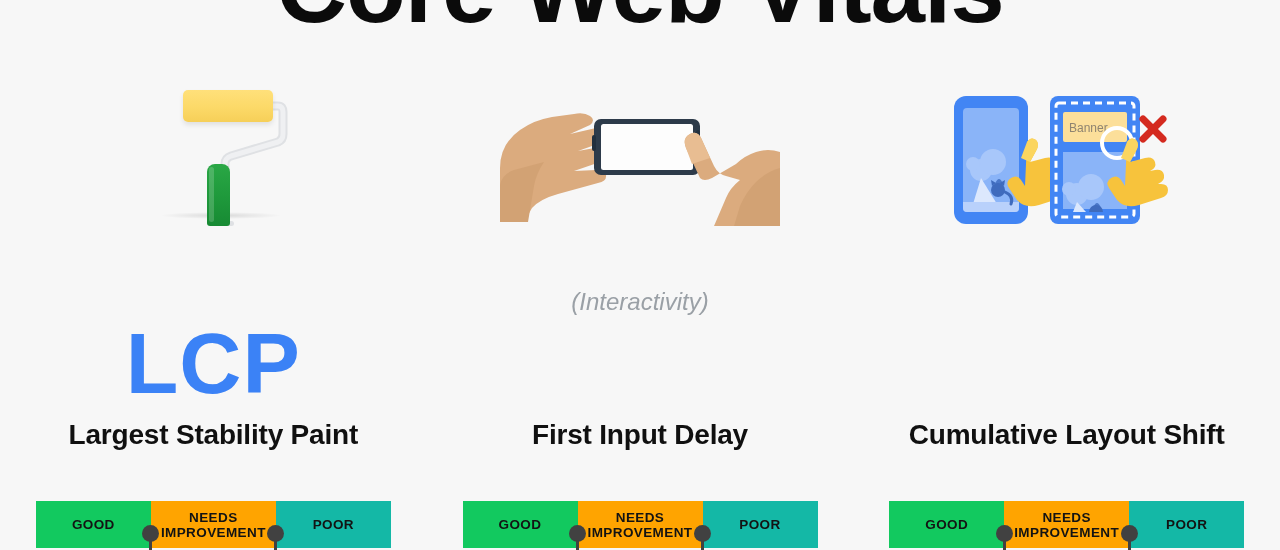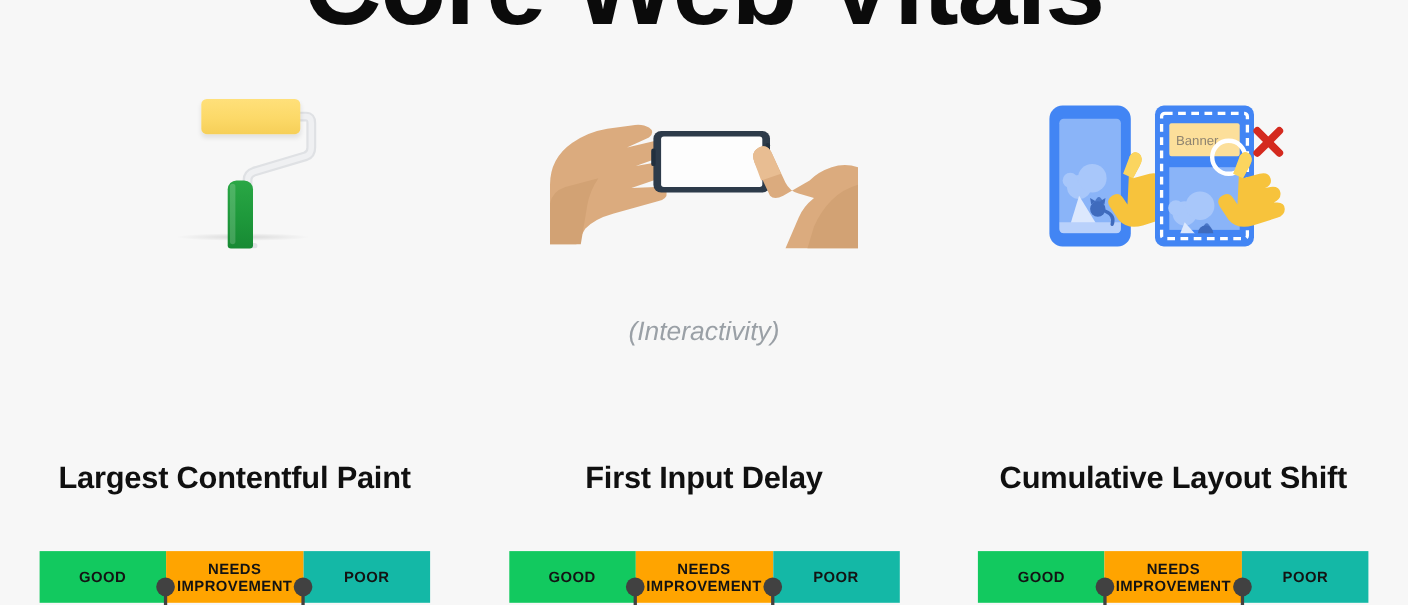--- a/index.html
+++ b/index.html
@@ -256,21 +256,22 @@
           <svg class="roller-frame" viewBox="0 0 135 140">
             <path d="M110 20 L117 20 Q122 20 122 26 L122 48 Q122 54 117 56 L70 70 Q64 72 64 78 L64 86" fill="none" stroke="#dfe1e4" stroke-width="9" stroke-linecap="round" stroke-linejoin="round"></path>
             <path d="M110 20 L117 20 Q122 20 122 26 L122 48 Q122 54 117 56 L70 70 Q64 72 64 78 L64 86" fill="none" stroke="#eff0f2" stroke-width="5" stroke-linecap="round" stroke-linejoin="round"></path>
             <rect x="56" y="135" width="17" height="5" rx="2.5" fill="#dfe1e4"></rect>
           </svg>
           <div class="roller-barrel"></div>
           <div class="handle-grip"></div>
         </div>
       </div>
 
-      <div class="fullname">Largest Contentful Paint</div>
+      <div class="acronym">LCP</div>
+      <div class="fullname">Largest Stability Paint</div>
 
       <div class="bar-area">
         <div class="bar">
           <div class="seg seg-good">GOOD</div>
           <div class="seg seg-ni">NEEDS IMPROVEMENT</div>
           <div class="seg seg-poor">POOR</div>
           <div class="pin pin-1"></div>
           <div class="pin pin-2"></div>
         </div>
       </div>

